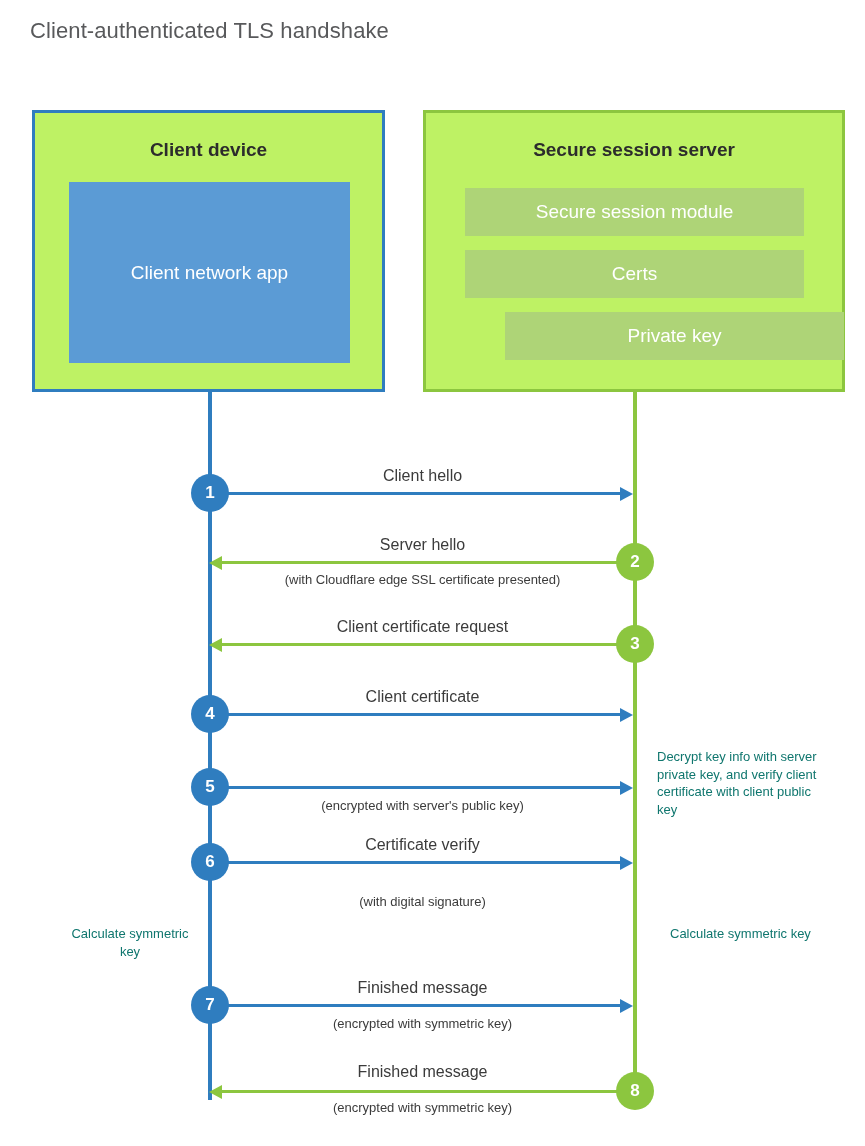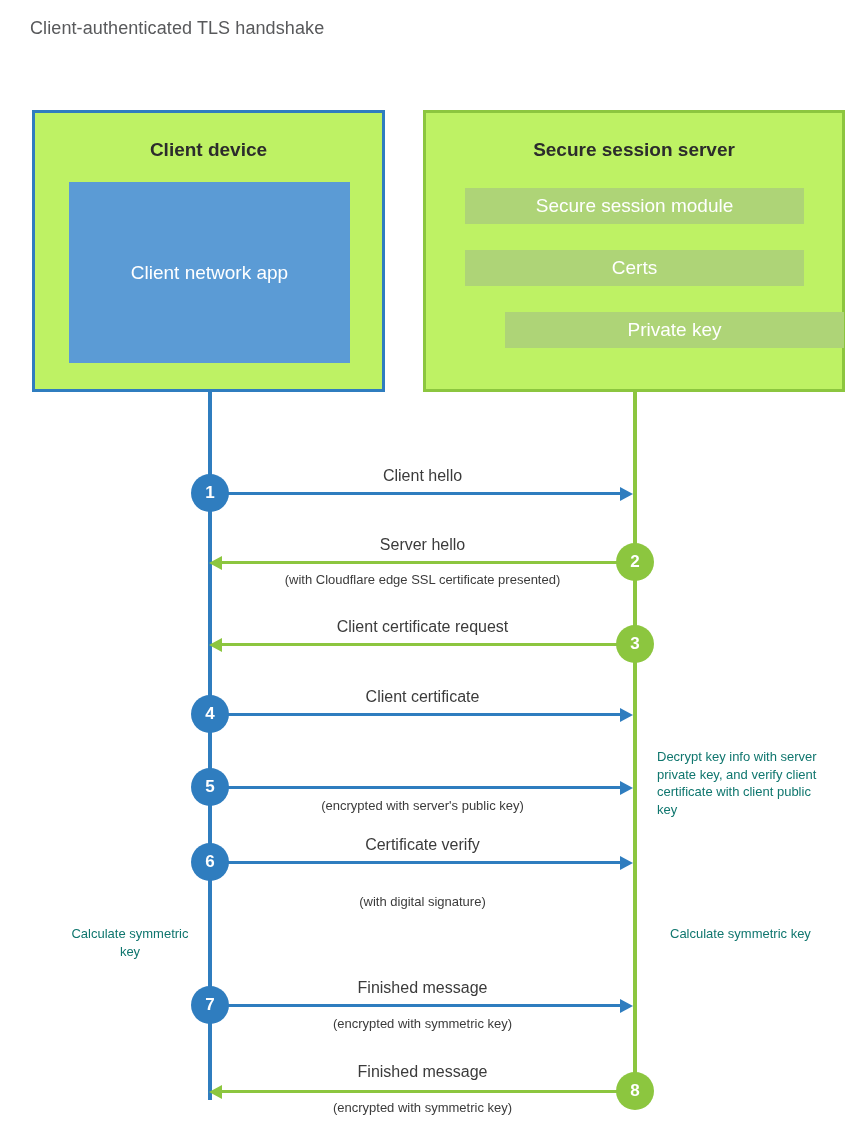--- a/index.html
+++ b/index.html
@@ -17,21 +17,21 @@
     height: 1146px;
     background: #ffffff;
     overflow: hidden;
   }
 
   
   #diagram-title {
     position: absolute;
     left: 30px;
     top: 18px;
-    font-size: 18px;
+    font-size: 22px;
     font-weight: 400;
     color: #58595b;
     letter-spacing: 0.1px;
     white-space: nowrap;
   }
 
   
   .entity-box {
     position: absolute;
     box-sizing: border-box;
@@ -77,21 +77,21 @@
     color: #ffffff;
     font-size: 19px;
     line-height: 1.35;
   }
 
   
   .server-bar {
     position: absolute;
     left: 39px;
     width: 339px;
-    height: 36px;
+    height: 48px;
     background: #aed477;
     display: flex;
     align-items: center;
     justify-content: center;
     color: #ffffff;
     font-size: 19px;
   }
   #server-bar-0 { top: 75px; }
   #server-bar-1 { top: 137px; }
   #server-bar-2 { top: 199px; margin-left: 40px; }

